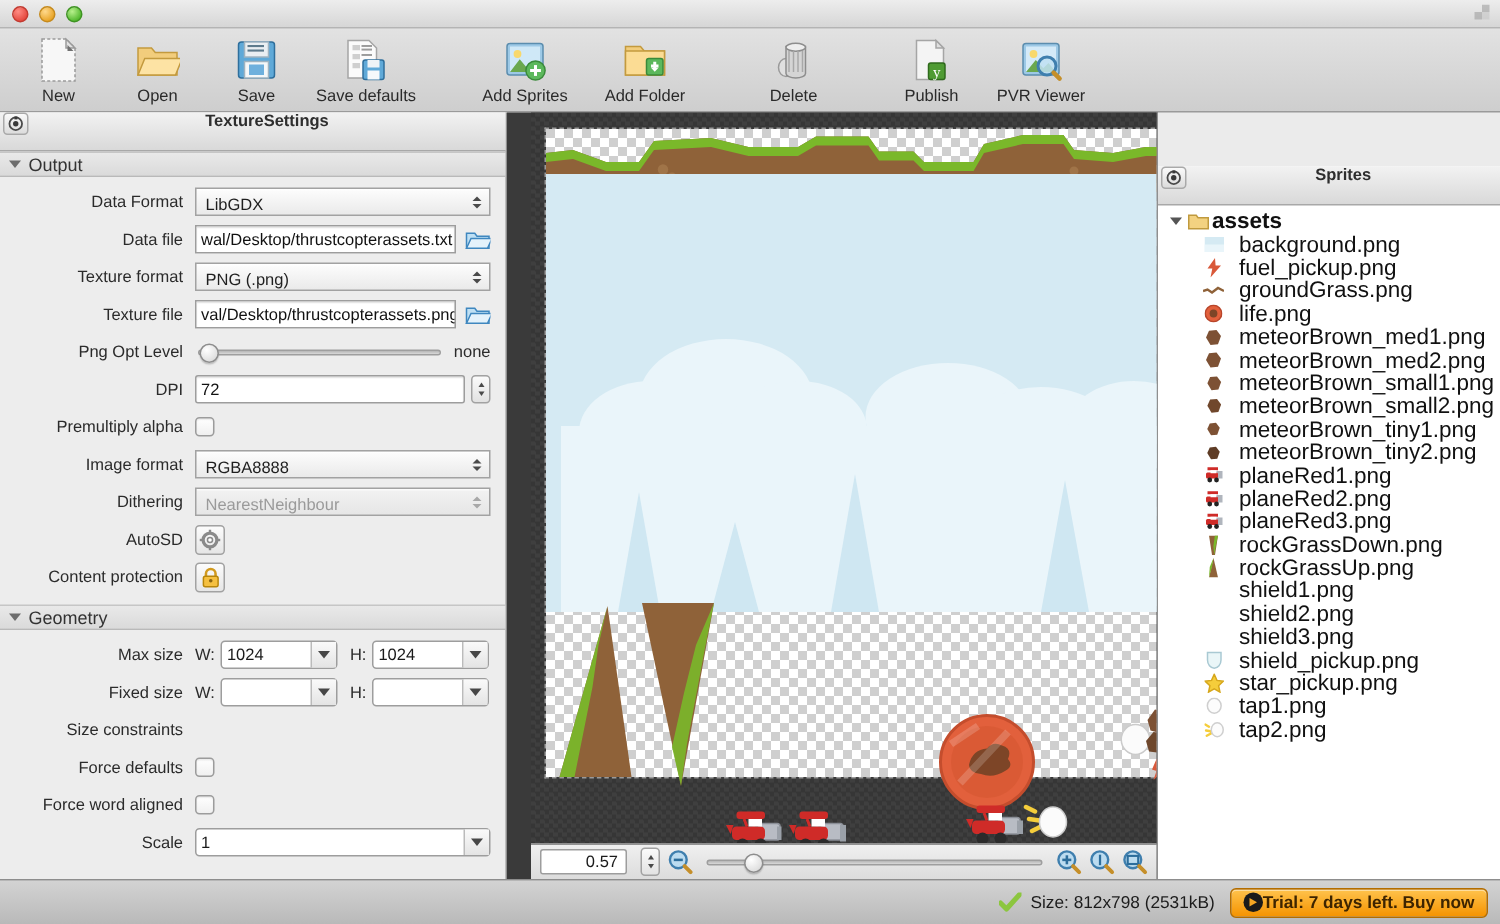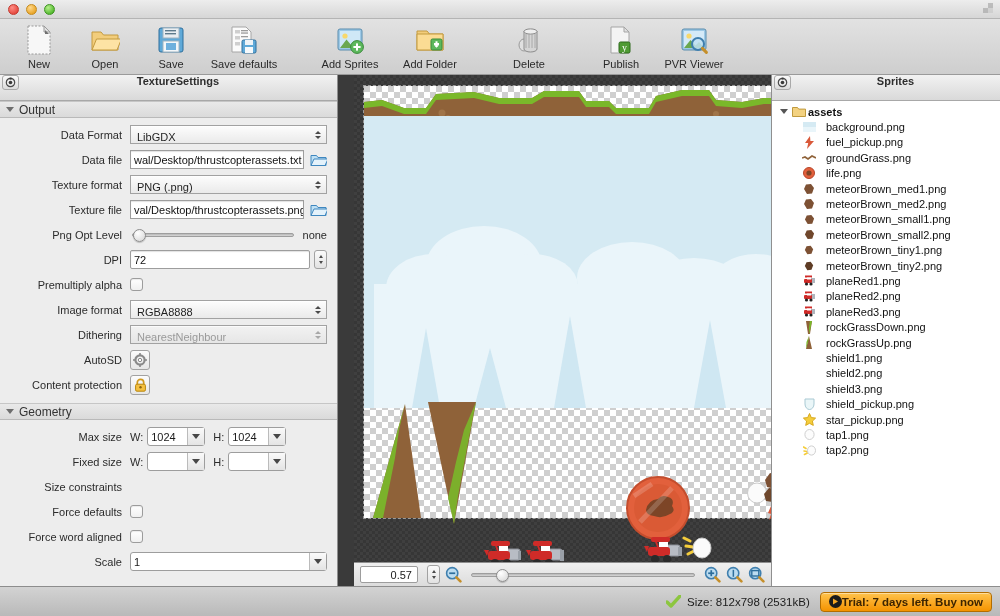--- a/index.html
+++ b/index.html
@@ -177,21 +177,21 @@
     box-shadow: 0 1px 1px rgba(0,0,0,.08) inset;
   }
   .iconbtn {
     width: 20px; height: 20px;
     background: linear-gradient(to bottom, #fcfcfc, #e6e6e6);
     border: 1px solid #a2a2a2; border-radius: 3px;
     display: flex; align-items: center; justify-content: center;
   }
   .wh-label { font-size: 11px; margin: 0 4px 0 0; color: #2b2b2b; }
   .combo {
-    height: 19px; width: 58px;
+    height: 19px; width: 78px;
     background: #fff; border: 1px solid #9d9d9d; border-radius: 3px;
     display: flex; align-items: center;
     padding: 0 3px; font-size: 11px; position: relative;
   }
   .combo .cap {
     position: absolute; right: 0; top: 0; bottom: 0; width: 17px;
     background: linear-gradient(to bottom, #fafafa, #e4e4e4);
     border-left: 1px solid #bbb;
     display: flex; align-items: center; justify-content: center;
   }
@@ -242,26 +242,26 @@
     position: absolute; top: -5px; left: 11%;
     width: 13px; height: 13px; border-radius: 50%;
     background: radial-gradient(circle at 35% 30%, #ffffff, #dcdcdc 80%);
     border: 1px solid #8d8d8d; box-shadow: 0 1px 1px rgba(0,0,0,.2);
   }
 
   
   .right {
     width: 228px; flex: 0 0 228px;
     display: flex; flex-direction: column;
-    background: #fff; min-height: 0;
+    background: #fff; min-height: 0; margin-top: 36px;
   }
   .tree { flex: 1 1 auto; overflow: hidden; padding: 3px 0 0 0; background: #fff; }
   .tree-row {
     height: 15.4px; display: flex; align-items: center;
-    padding-left: 6px; font-size: 11px; color: #111;
+    padding-left: 6px; font-size: 15px; color: #111;
     white-space: nowrap;
   }
   .tree-row.root { font-weight: bold; }
   .tw { width: 12px; display: flex; align-items: center; justify-content: center; }
   .tri-open { width: 0; height: 0; border-left: 4px solid transparent; border-right: 4px solid transparent; border-top: 5px solid #555; }
   .ti { width: 18px; display: flex; align-items: center; justify-content: center; flex: 0 0 18px; }
   .child { padding-left: 28px; gap: 8px; }
 
   
   .statusbar {

